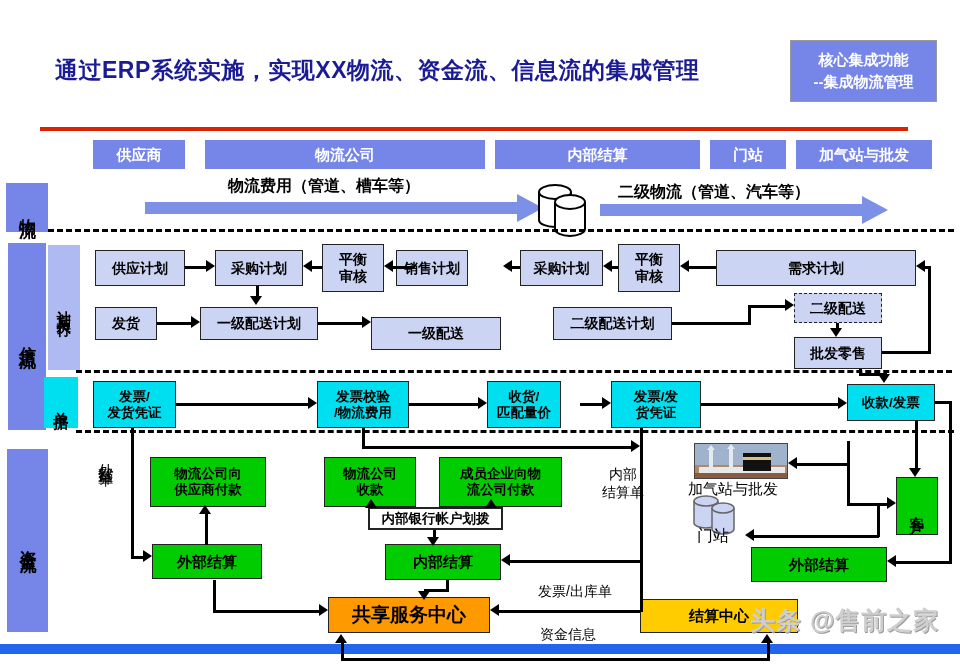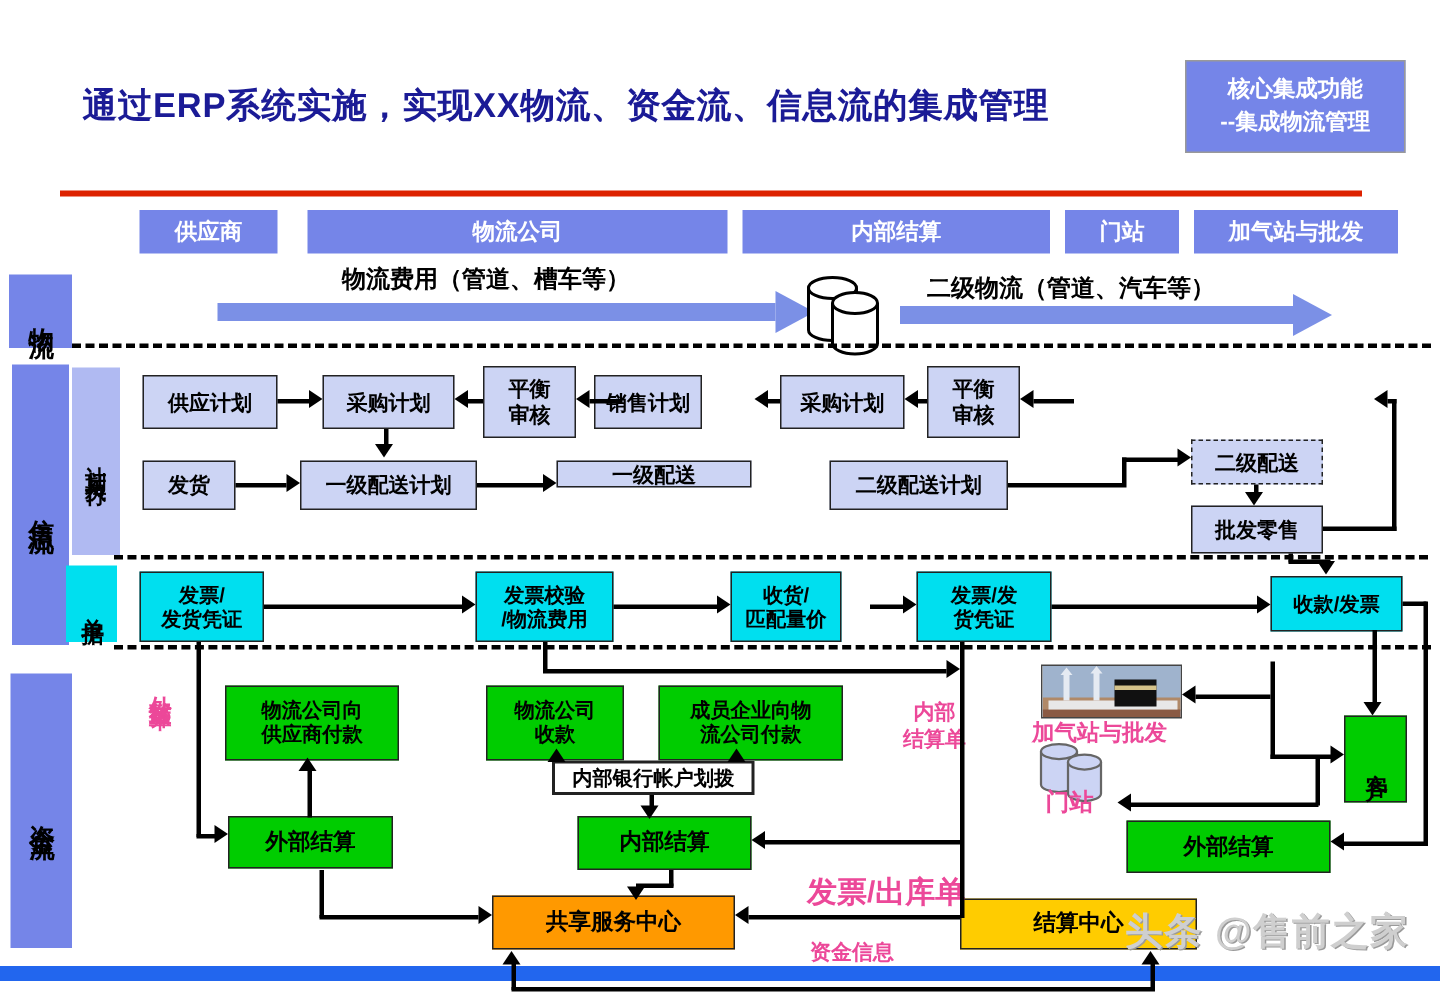--- a/index.html
+++ b/index.html
@@ -16,23 +16,23 @@
          font-weight:bold; color:#000; white-space:pre-line; line-height:1.18; }
   .pband { background:var(--blue); color:#fff; font-size:15px; }
   .sbar  { background:var(--blue); color:#000; font-size:17px; }
   .subband { background:#b0baf2; color:#000; font-size:14px; }
   .vtext { writing-mode:vertical-rl; text-orientation:upright; letter-spacing:3px; }
   .lbox { background:var(--lav); border:1.6px solid #222; font-size:14px; }
   .dashedbox { border-style:dashed; }
   .cbox { background:var(--cyan); border:1.6px solid #222; font-size:13.5px; }
   .gbox { background:var(--green); border:1.6px solid #222; font-size:13.5px; }
   .wbox { background:#fff; border:2px solid #222; font-size:13.5px; }
-  .obox { background:var(--orange); border:1.6px solid #222; font-size:15px; }
+  .obox { background:var(--orange); border:1.6px solid #222; font-size:19px; }
   .ybox { background:var(--yellow); border:1.6px solid #222; font-size:15px; }
-  .lbl { position:absolute; font-weight:bold; color:#ec4899; white-space:pre-line; line-height:1.25; }
+  .lbl { position:absolute; font-weight:normal; color:#000000; white-space:pre-line; line-height:1.25; }
   .ln { position:absolute; background:#000; }
   .dash { position:absolute; border-top:3px dashed #000; height:0; }
   .ar,.al,.au,.ad { position:absolute; width:0; height:0; }
   .ar { border-left:9px solid #000; border-top:6px solid transparent; border-bottom:6px solid transparent; }
   .al { border-right:9px solid #000; border-top:6px solid transparent; border-bottom:6px solid transparent; }
   .ad { border-top:9px solid #000; border-left:6px solid transparent; border-right:6px solid transparent; }
   .au { border-bottom:9px solid #000; border-left:6px solid transparent; border-right:6px solid transparent; }
   .barrow { position:absolute; height:12px; background:var(--arrowblue); }
   .bhead { position:absolute; width:0; height:0; border-left:26px solid var(--arrowblue);
            border-top:14px solid transparent; border-bottom:14px solid transparent; }
@@ -86,24 +86,25 @@
   <div class="box sbar vtext" style="left:7px;top:449px;width:41px;height:183px">资金流</div>
 
   <div class="box lbox" style="left:95px;top:250px;width:90px;height:36px">供应计划</div>
   <div class="box lbox" style="left:215px;top:250px;width:88px;height:36px">采购计划</div>
   <div class="box lbox" style="left:322px;top:244px;width:62px;height:48px">平衡
 审核</div>
   <div class="box lbox" style="left:396px;top:250px;width:72px;height:36px">销售计划</div>
   <div class="box lbox" style="left:520px;top:250px;width:83px;height:36px">采购计划</div>
   <div class="box lbox" style="left:618px;top:244px;width:62px;height:48px">平衡
 审核</div>
+  <div class="box lbox" style="left:716px;top:250px;width:200px;height:36px">需求计划</div>
 
   <div class="box lbox" style="left:95px;top:307px;width:62px;height:33px">发货</div>
   <div class="box lbox" style="left:200px;top:307px;width:118px;height:33px">一级配送计划</div>
-  <div class="box lbox" style="left:371px;top:307px;width:130px;height:18px">一级配送</div>
+  <div class="box lbox" style="left:371px;top:317px;width:130px;height:33px">一级配送</div>
   <div class="box lbox" style="left:553px;top:307px;width:119px;height:33px">二级配送计划</div>
   <div class="box lbox dashedbox" style="left:794px;top:293px;width:88px;height:30px">二级配送</div>
   <div class="box lbox" style="left:794px;top:337px;width:88px;height:32px">批发零售</div>
 
   <div class="box cbox" style="left:93px;top:381px;width:83px;height:47px">发票/
 发货凭证</div>
   <div class="box cbox" style="left:317px;top:381px;width:92px;height:47px">发票校验
 /物流费用</div>
   <div class="box cbox" style="left:487px;top:381px;width:74px;height:47px">收货/
 匹配量价</div>
@@ -146,21 +147,21 @@
       <path d="M4 7 v22 a12 5 0 0 0 24 0 v-22"></path>
         <ellipse cx="16" cy="7" rx="12" ry="5"></ellipse>
       <path d="M22 14 v21 a11 5 0 0 0 22 0 v-21"></path>
         <ellipse cx="33" cy="14" rx="11" ry="5"></ellipse>
     </g>
   </svg>
   <div class="lbl" style="left:697px;top:526px;font-size:16px">门站</div>
 
   <div class="box obox" style="left:328px;top:597px;width:162px;height:36px">共享服务中心</div>
   <div class="box ybox" style="left:640px;top:599px;width:158px;height:34px">结算中心</div>
-  <div class="lbl" style="left:538px;top:583px;font-size:20px">发票/出库单</div>
+  <div class="lbl" style="left:538px;top:583px;font-size:14px">发票/出库单</div>
   <div class="lbl" style="left:540px;top:626px;font-size:14px">资金信息</div>
 
   <div class="bottombar"></div>
   <div class="watermark">头条 @售前之家</div>
 
   <div id="connectors">
       <div class="ln" style="left: 185px; top: 266px; width: 21px; height: 3px;"></div>
       <div class="ar" style="left: 206px; top: 260px;"></div>
       <div class="al" style="left: 303px; top: 260px;"></div>
       <div class="ln" style="left: 312px; top: 266px; width: 10px; height: 3px;"></div>

